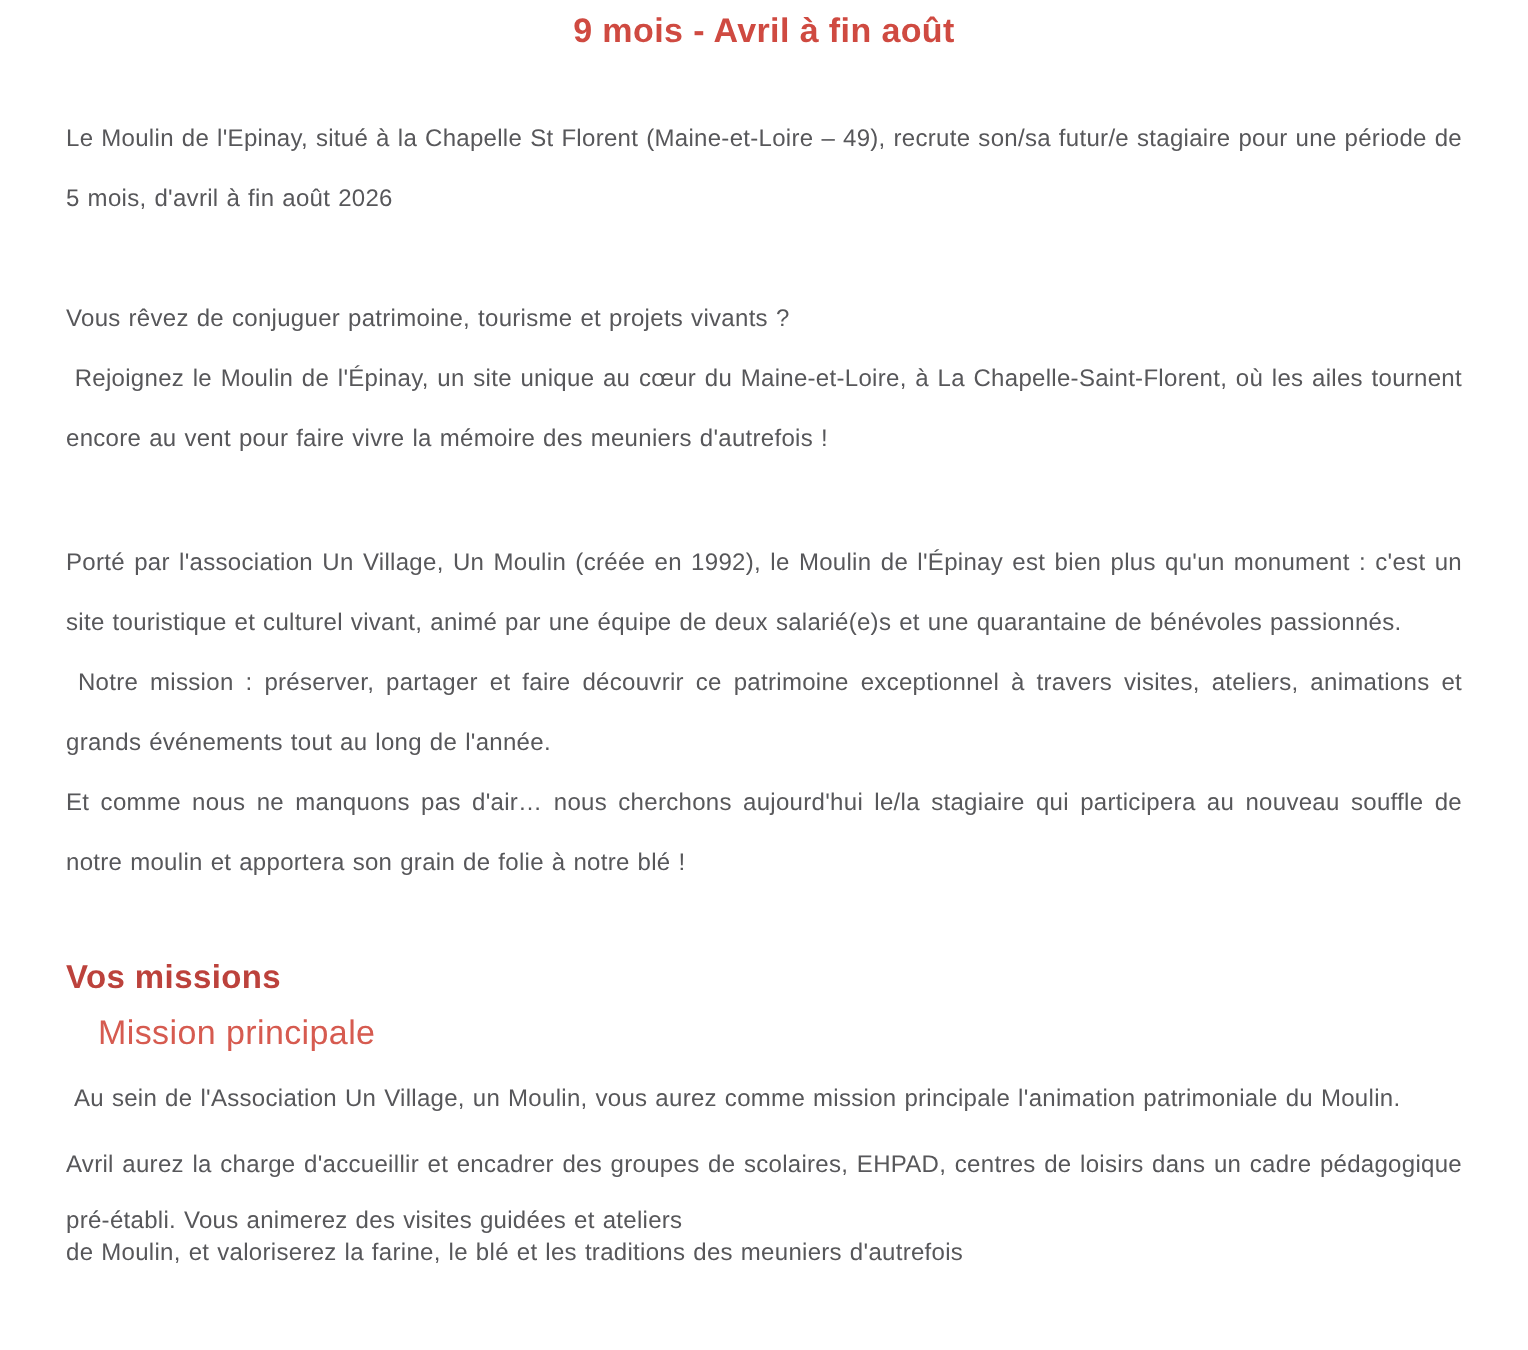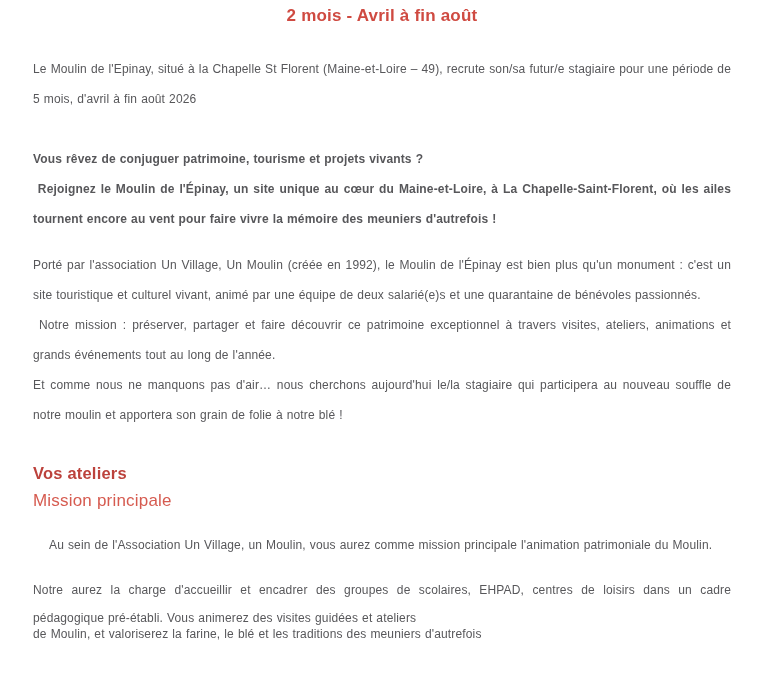--- a/index.html
+++ b/index.html
@@ -33,70 +33,70 @@
     margin: 0 0 30px 0;
     font-size: 12px;
     line-height: 30px;
     font-weight: 400;
     color: var(--body-gray, #57575a);
     text-align: justify;
     white-space: pre-line;
     letter-spacing: 0.15px;
     word-spacing: 0.5px;
   }
-  .para--pitch { margin-bottom: 16px; font-weight: bold; }
+  .para--pitch { margin-bottom: 32px; }
   .para--association { }
   .missions-heading {
     margin: 0;
     font-size: 16.5px;
     line-height: 26px;
     font-weight: 700;
     letter-spacing: 0.2px;
     color: var(--missions-red, #bc423c);
   }
   .missions-subheading {
-    margin: 2px 0 4px 0;
+    margin: 2px 0 4px 16px;
     font-size: 17px;
     line-height: 26px;
     font-weight: 400;
     letter-spacing: 0.2px;
     color: var(--subheading-red, #d65b50);
   }
   .para--principal {
-    margin: 16px;
+    margin: 4px;
     line-height: 30px;
   }
   .para--tasks {
     margin: 0;
     line-height: 28px;
   }
   .para--truncated {
     margin: -12px 0 0 0;
     line-height: 28px;
   }
 </style>
 </head>
 <body>
 
 <div class="page">
 
-  <h1 class="title">2 mois - Avril à fin août</h1>
+  <h1 class="title">9 mois - Avril à fin août</h1>
 
   <p class="para para--intro">Le Moulin de l'Epinay, situé à la Chapelle St Florent (Maine-et-Loire – 49), recrute son/sa futur/e stagiaire pour une période de 5 mois, d'avril à fin août 2026</p>
 
   <p class="para para--pitch">Vous rêvez de conjuguer patrimoine, tourisme et projets vivants ?
 &nbsp;Rejoignez le Moulin de l'Épinay, un site unique au cœur du Maine-et-Loire, à La Chapelle-Saint-Florent, où les ailes tournent encore au vent pour faire vivre la mémoire des meuniers d'autrefois !</p>
 
   <p class="para para--association">Porté par l'association Un Village, Un Moulin (créée en 1992), le Moulin de l'Épinay est bien plus qu'un monument : c'est un site touristique et culturel vivant, animé par une équipe de deux salarié(e)s et une quarantaine de bénévoles passionnés.
 &nbsp;Notre mission : préserver, partager et faire découvrir ce patrimoine exceptionnel à travers visites, ateliers, animations et grands événements tout au long de l'année.
 Et comme nous ne manquons pas d'air… nous cherchons aujourd'hui le/la stagiaire qui participera au nouveau souffle de notre moulin et apportera son grain de folie à notre blé !</p>
 
-  <h2 class="missions-heading">Vos ateliers</h2>
+  <h2 class="missions-heading">Vos missions</h2>
 
   <h3 class="missions-subheading">Mission principale</h3>
 
   <p class="para para--principal">Au sein de l'Association Un Village, un Moulin, vous aurez comme mission principale l'animation patrimoniale du Moulin.</p>
 
-  <p class="para para--tasks">Notre aurez la charge d'accueillir et encadrer des groupes de scolaires, EHPAD, centres de loisirs dans un cadre pédagogique pré-établi. Vous animerez des visites guidées et ateliers</p>
+  <p class="para para--tasks">Avril aurez la charge d'accueillir et encadrer des groupes de scolaires, EHPAD, centres de loisirs dans un cadre pédagogique pré-établi. Vous animerez des visites guidées et ateliers</p>
 
   <p class="para para--truncated">de Moulin, et valoriserez la farine, le blé et les traditions des meuniers d'autrefois</p>
 
 </div>
 
 </body></html>

